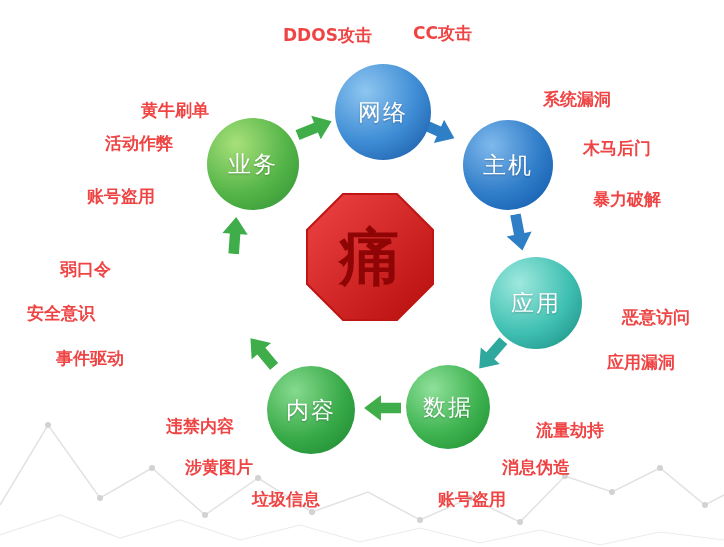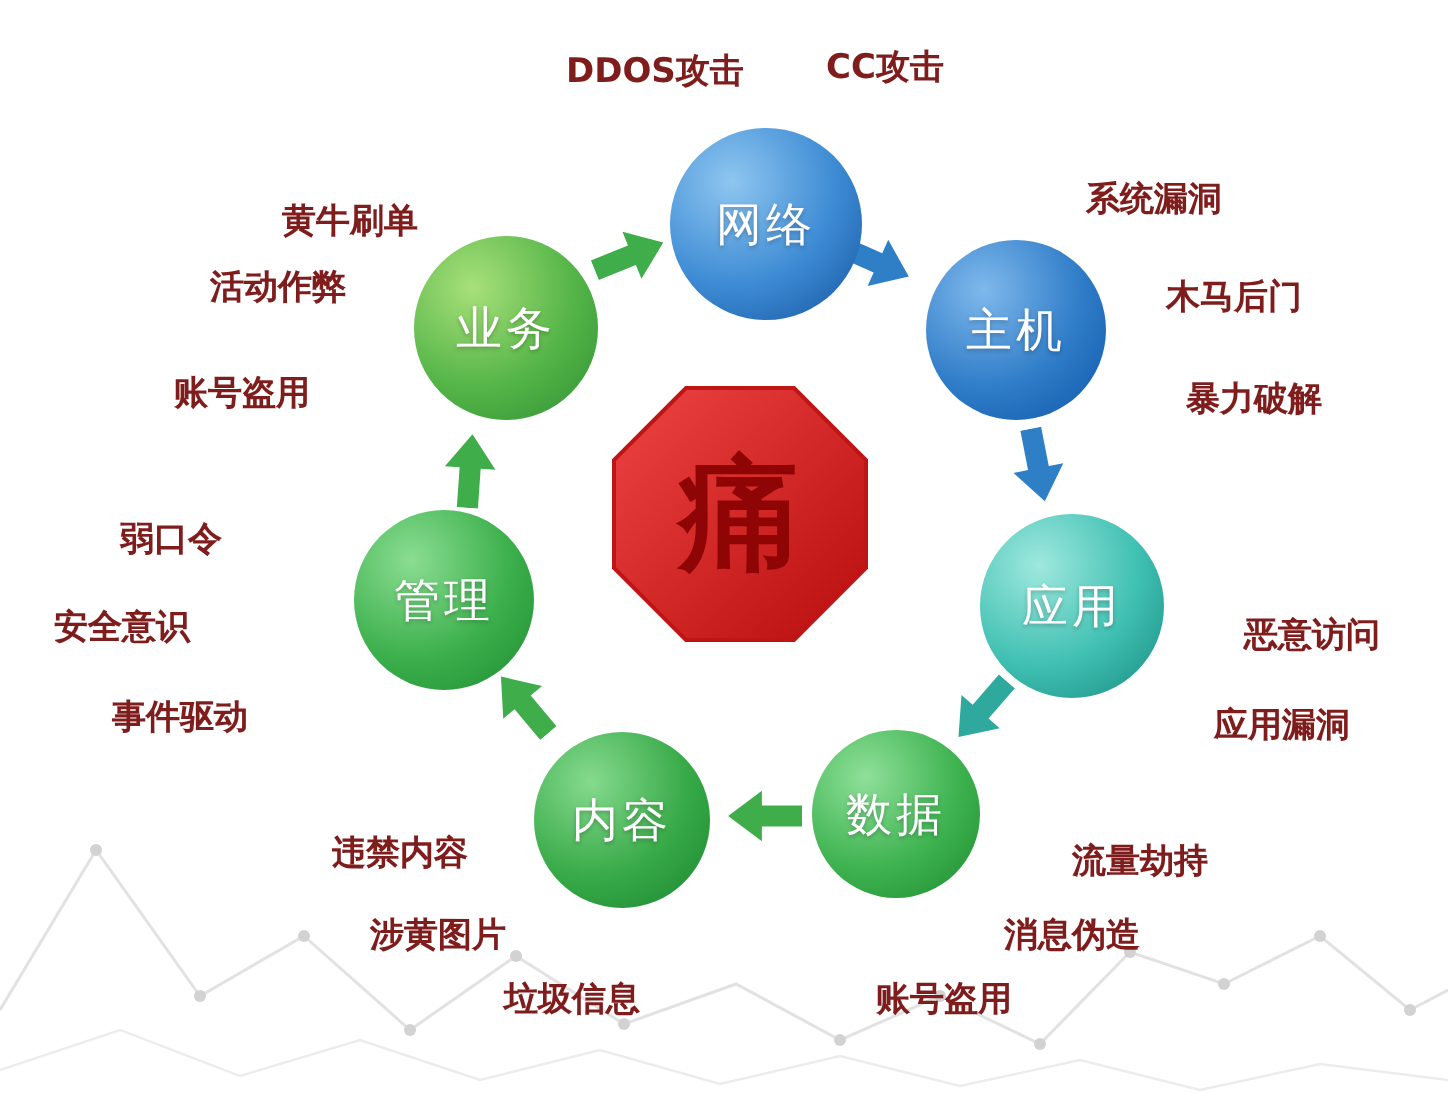--- a/index.html
+++ b/index.html
@@ -40,21 +40,21 @@
   .arrow-teal  svg polygon{fill:#2fa89e;}
   .a-business-network   {left:296px;top:114px;transform:rotate(-22deg);}
   .a-network-host       {left:419px;top:117px;transform:rotate(24deg);}
   .a-host-application   {left:500px;top:219px;transform:rotate(79deg);}
   .a-application-data   {left:472px;top:341px;transform:rotate(131deg);}
   .a-data-content       {left:363px;top:394px;transform:rotate(180deg);}
   .a-content-management {left:243px;top:338px;transform:rotate(-130deg);}
   .a-management-business{left:216px;top:221px;transform:rotate(-86deg);}
 
   
-  .tlabel{position:absolute;font-size:17px;font-weight:600;color:#7f1d1d;white-space:nowrap;}
+  .tlabel{position:absolute;font-size:17px;font-weight:600;color:#ef4444;white-space:nowrap;}
   .lb-network-0 {left:283px;top:24px;}
   .lb-network-1 {left:413px;top:22px;}
   .lb-business-0{left:141px;top:88px;margin-top:11px;}
   .lb-business-1{left:105px;top:132px;}
   .lb-business-2{left:87px; top:185px;}
   .lb-host-0    {left:543px;top:88px;}
   .lb-host-1    {left:583px;top:137px;}
   .lb-host-2    {left:593px;top:188px;}
   .lb-management-0{left:60px;top:258px;}
   .lb-management-1{left:27px;top:302px;}
@@ -141,23 +141,20 @@
   </div>
   <div class="node node-application">
     <span>应用</span>
   </div>
   <div class="node node-data">
     <span>数据</span>
   </div>
   <div class="node node-content">
     <span>内容</span>
   </div>
-  <div class="node node-management">
-    <span>管理</span>
-  </div>
 
   <div class="octagon-wrap">
     <svg viewBox="0 0 130 130" width="130" height="130">
       <defs>
         <linearGradient id="redGrad" x1="0" y1="0" x2="1" y2="1">
           <stop offset="0" stop-color="#ef4444"></stop>
           <stop offset="1" stop-color="#b80d0d"></stop>
         </linearGradient>
       </defs>
       <polygon points="38,2 92,2 128,38 128,92 92,128 38,128 2,92 2,38" fill="url(#redGrad)" stroke="#c01515" stroke-width="2"></polygon>

